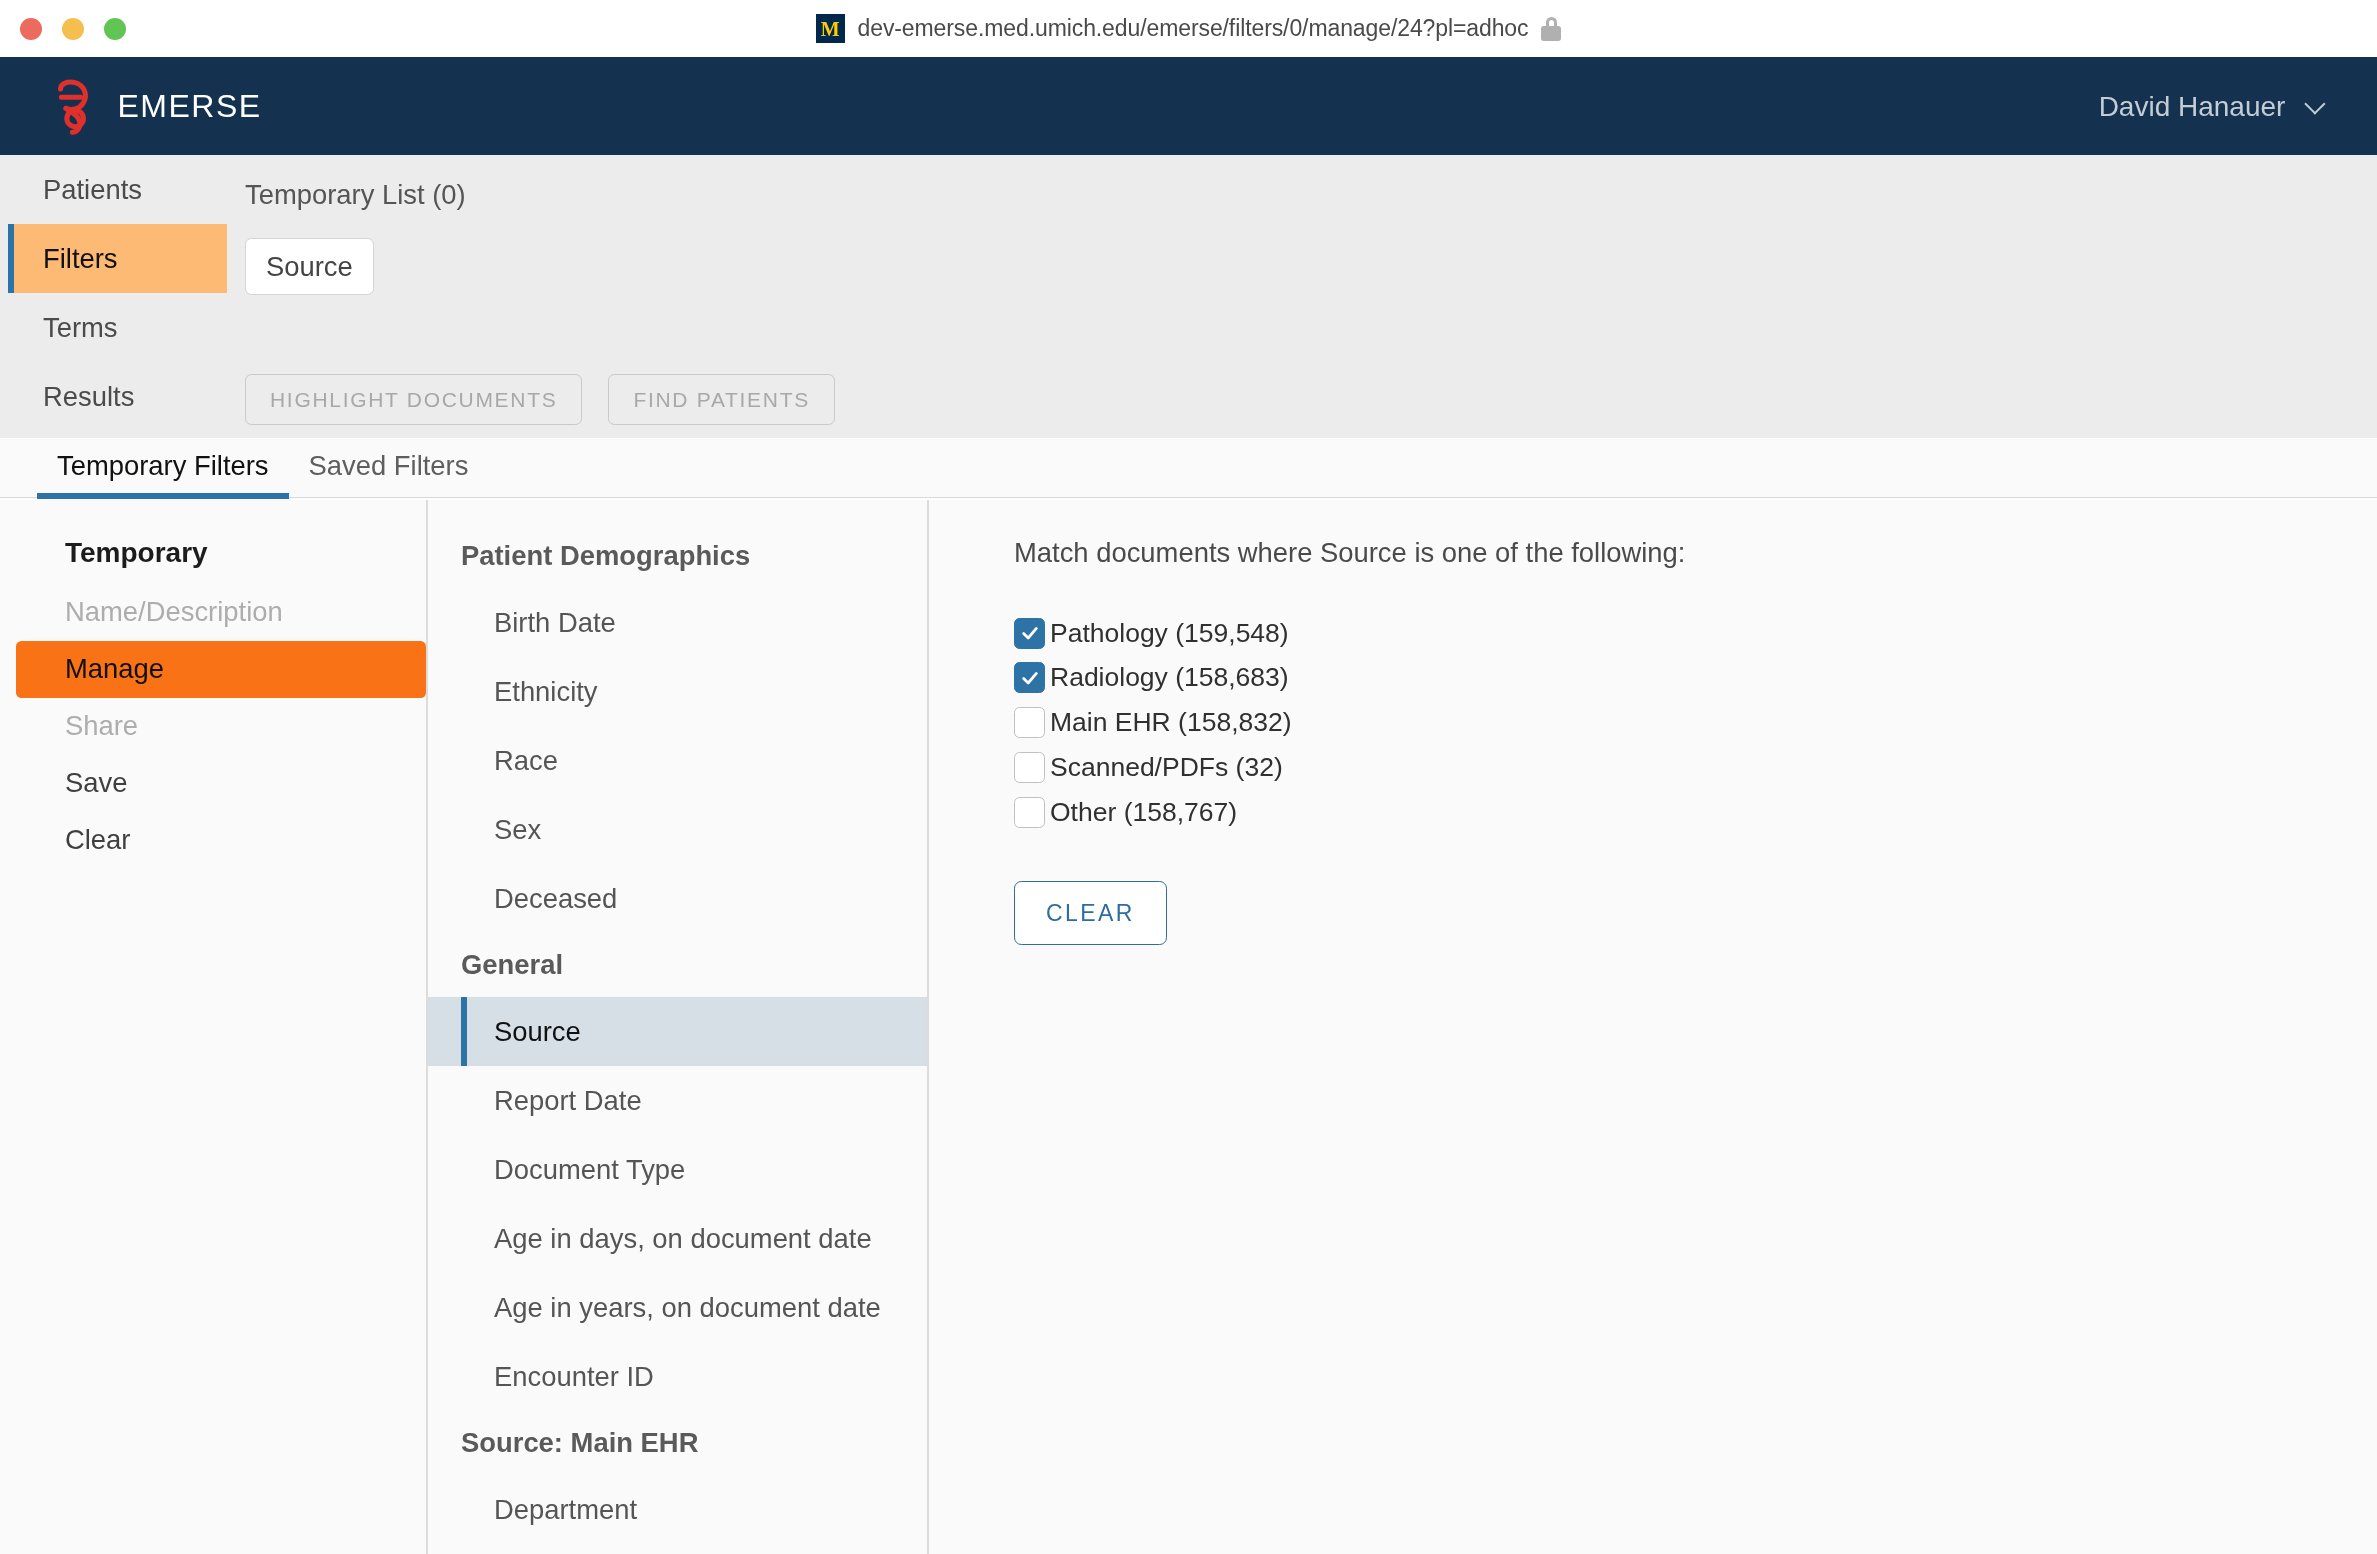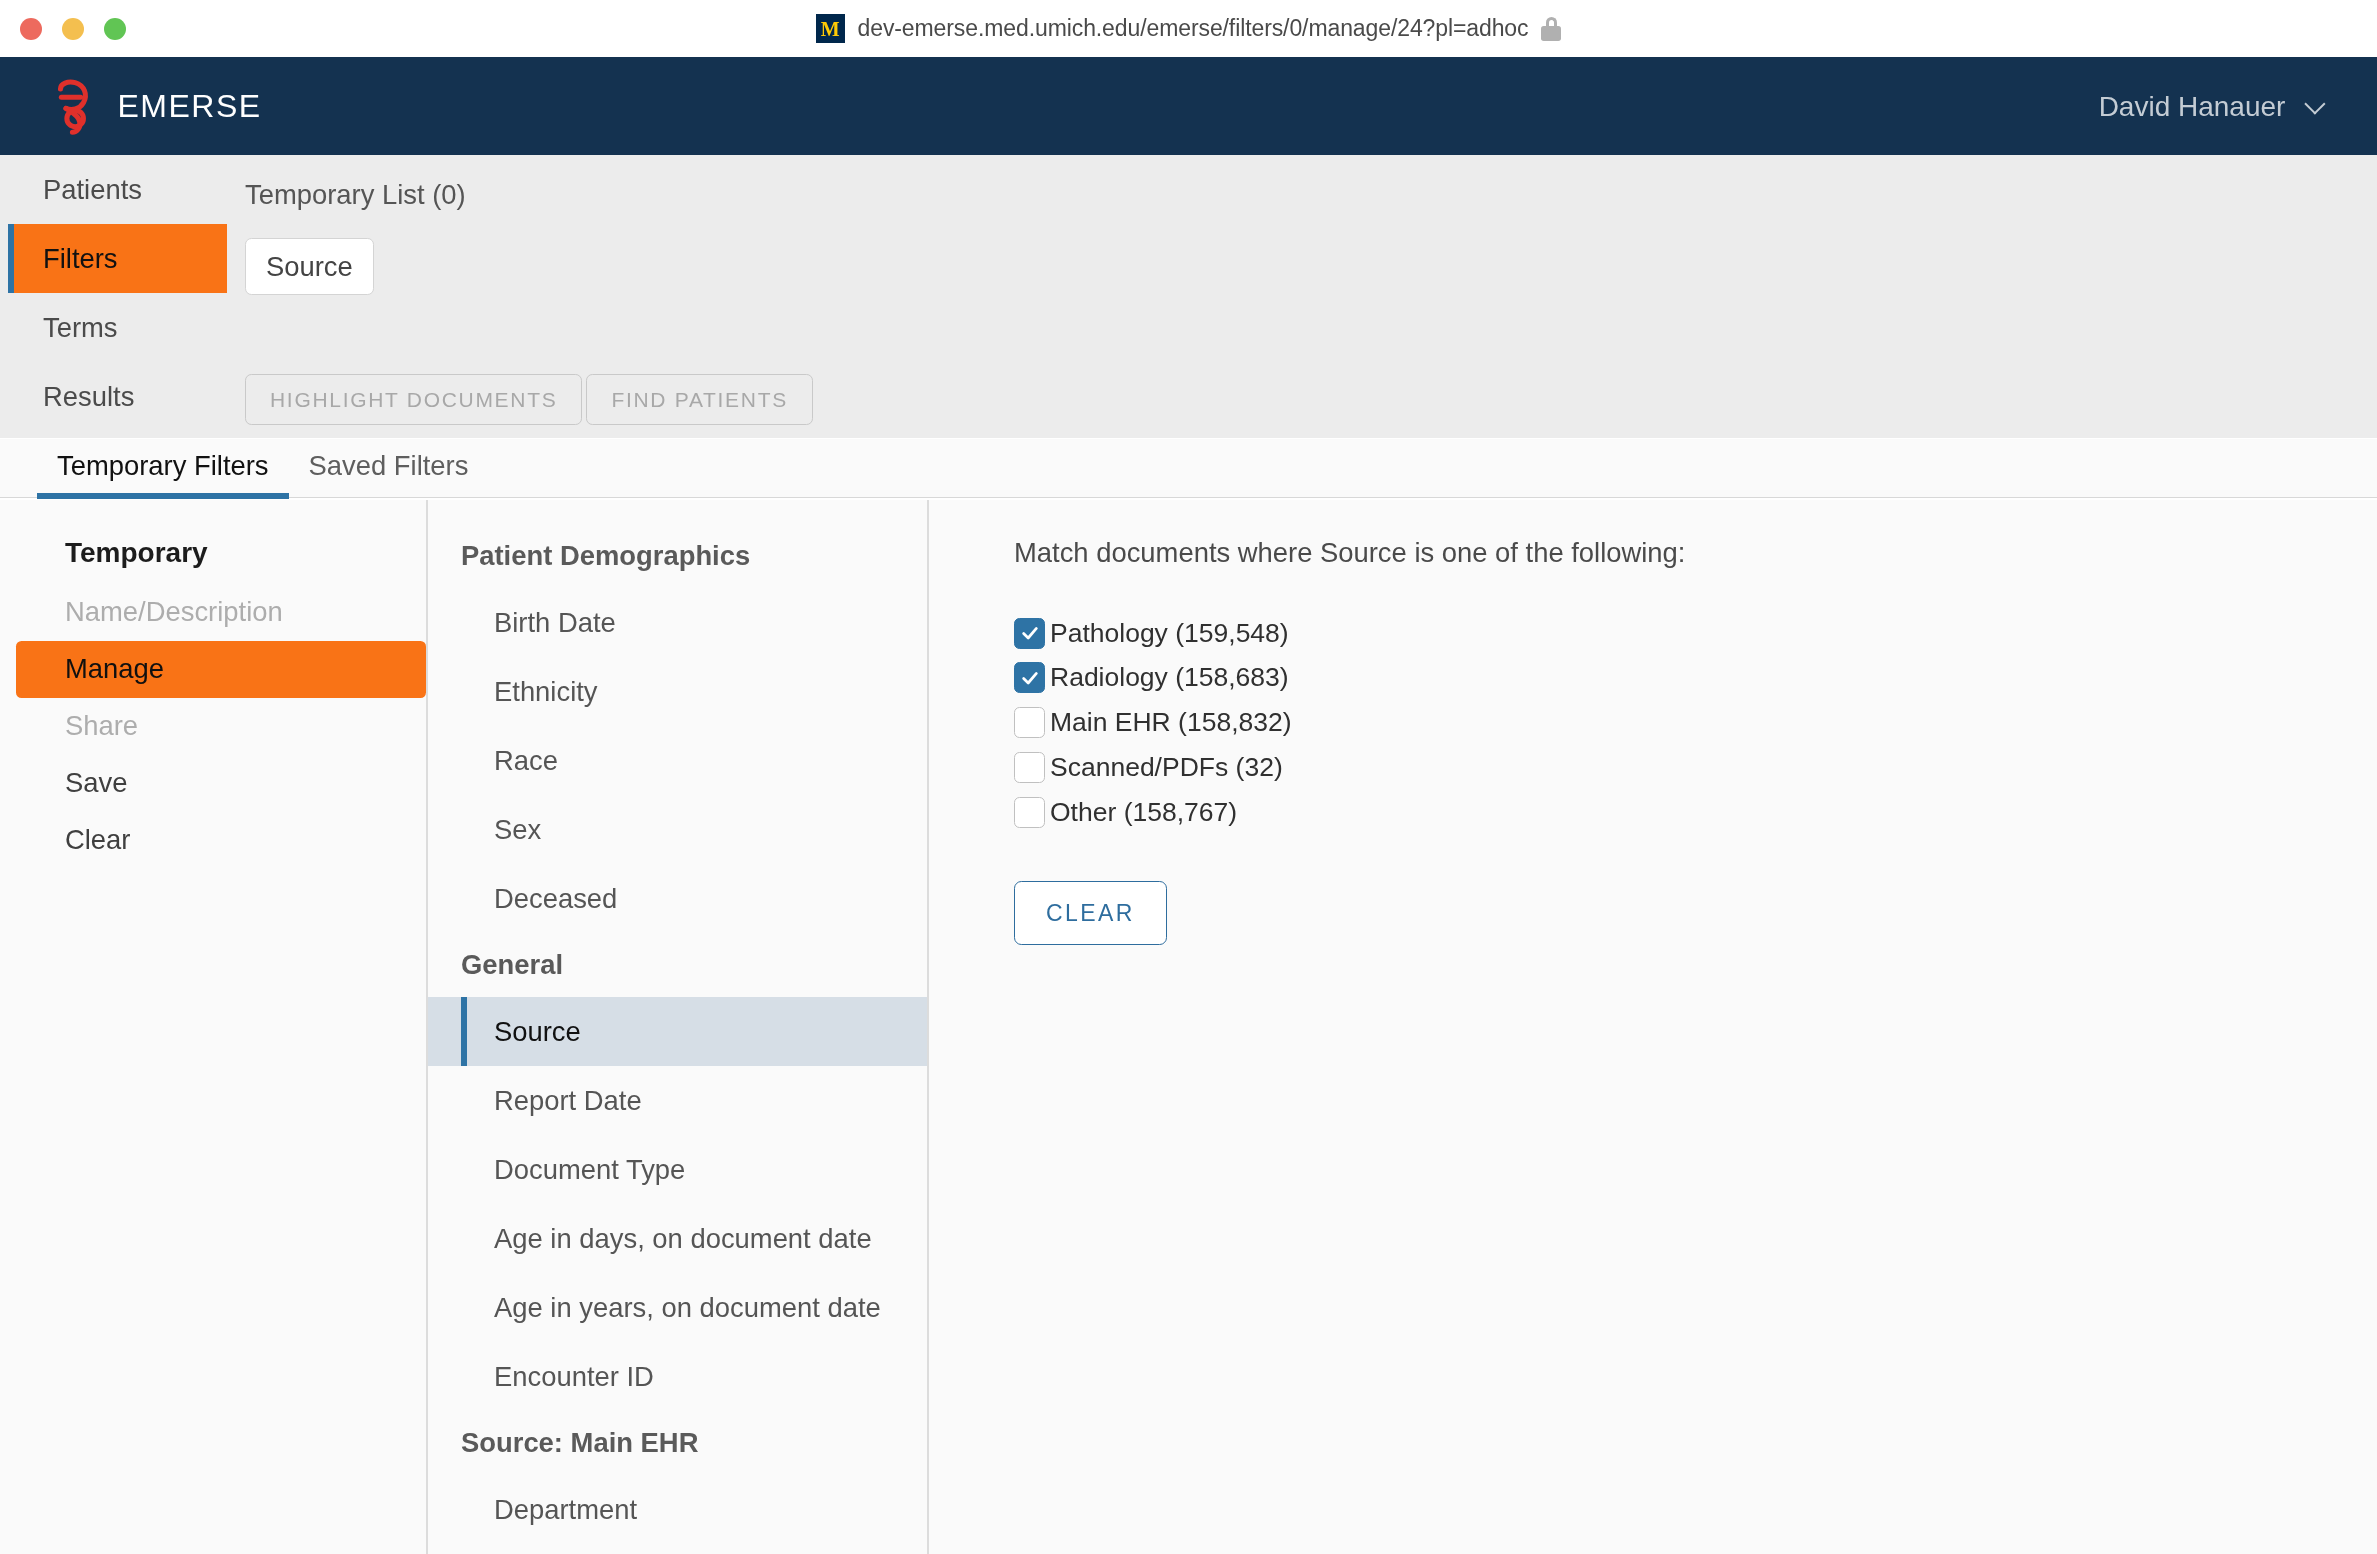--- a/index.html
+++ b/index.html
@@ -83,39 +83,39 @@
   }
   .nav-rail {
     position: absolute; top: 0; left: 8px; width: 219px; height: 283px;
   }
   .nav-item {
     height: 69px; display: flex; align-items: center;
     padding-left: 35px; font-size: 27.4px; color: #4b4b4b;
     position: relative;
   }
   .nav-item.active {
-    background: #f97316; color: #111111;
+    background: #fdba74; color: #111111;
   }
   .nav-item.active::before {
     content: ""; position: absolute; left: 0; top: 0; bottom: 0;
     width: 6.4px; background: #2e73a5;
   }
 
   .toolbar-main { position: absolute; left: 245px; top: 0; }
   .temp-list-label {
     font-size: 27.4px; color: #555555; margin-top: 24px;
   }
   .chip {
     display: inline-flex; align-items: center; justify-content: center;
     margin-top: 27.4px;
     height: 57px; padding: 0 20px;
     background: #ffffff; border: 1.4px solid #d4d4d4; border-radius: 6.4px;
     font-size: 27.4px; color: #444444;
   }
-  .action-row { position: absolute; left: 245px; top: 219px; display: flex; gap: 4px; }
+  .action-row { position: absolute; left: 245px; top: 219px; display: flex; gap: 26px; }
   .btn-ghost {
     height: 51px; padding: 0 24px;
     border: 1.4px solid #c9c9c9; border-radius: 6.4px;
     background: transparent; color: #a8a8a8;
     font-size: 21px; letter-spacing: 1.7px;
     display: flex; align-items: center; justify-content: center;
     font-family: "Liberation Sans", sans-serif;
   }
 
   

